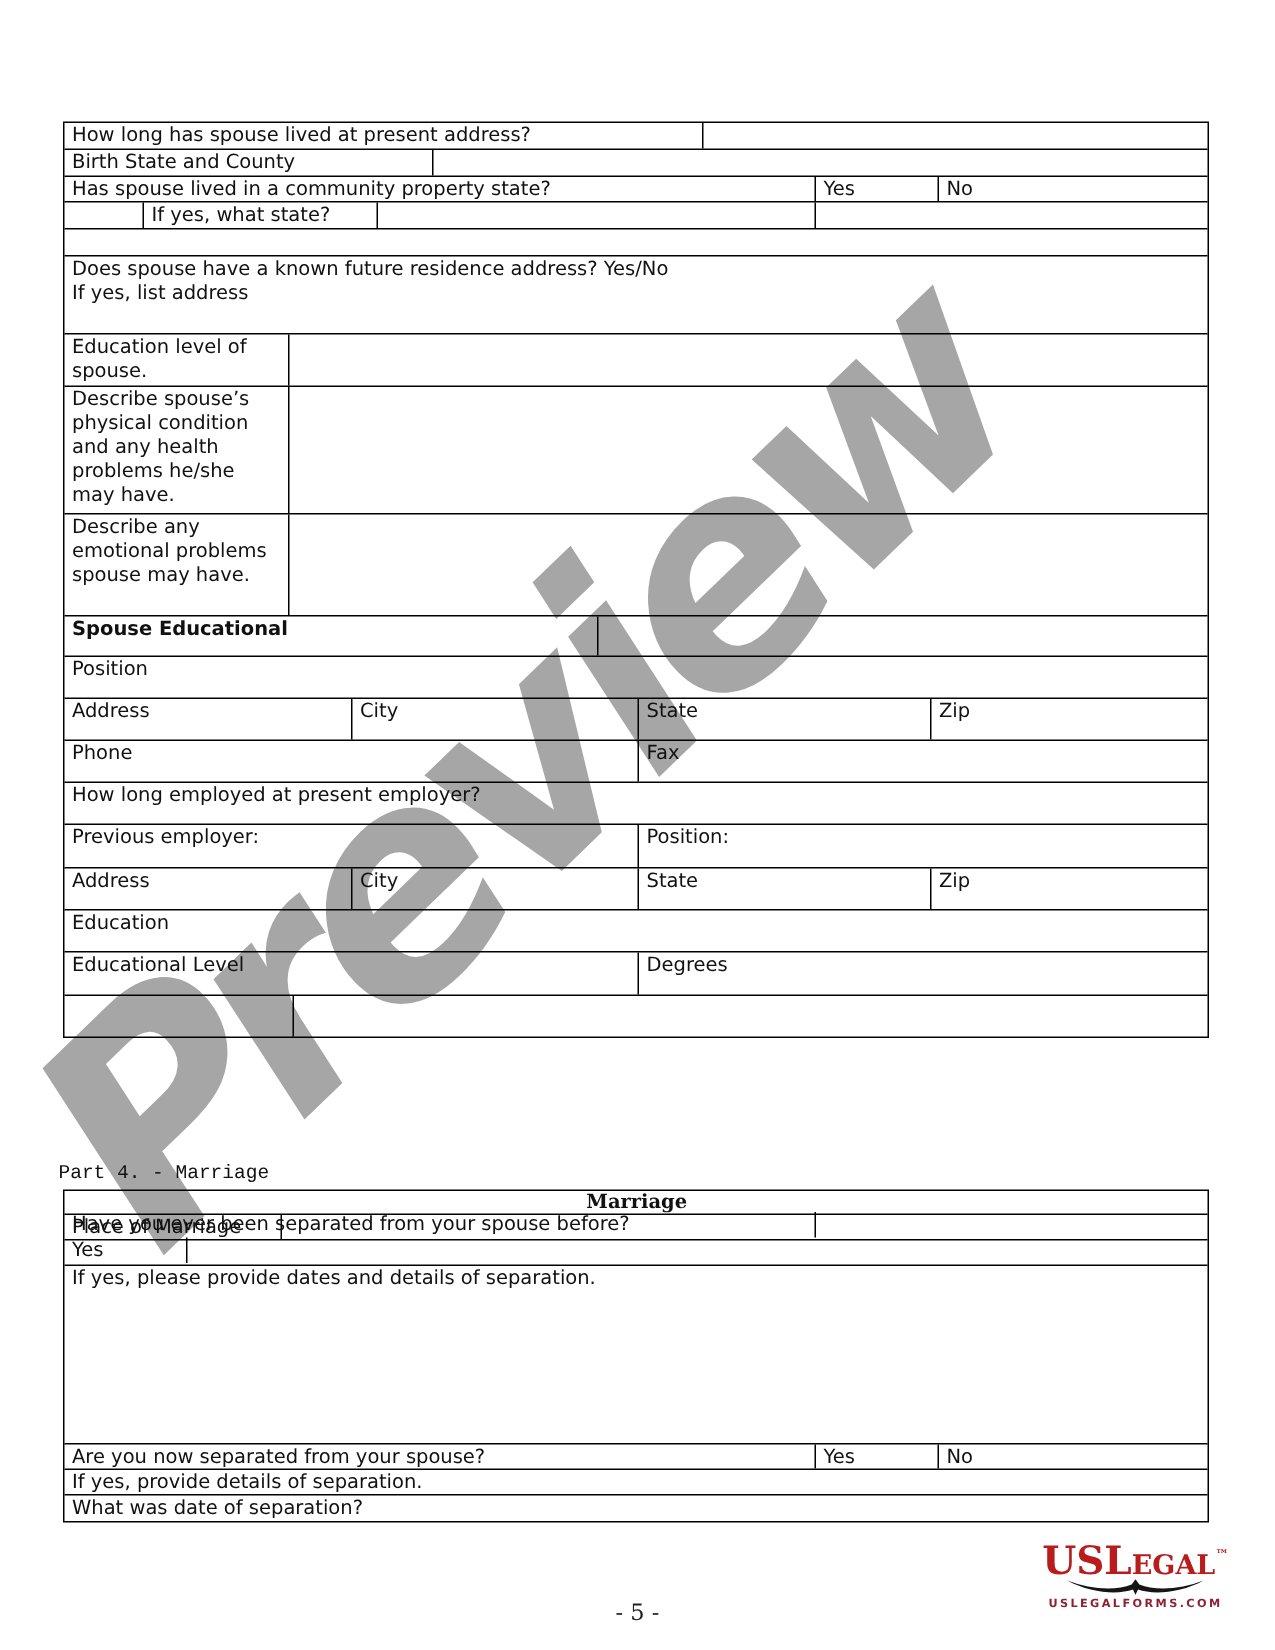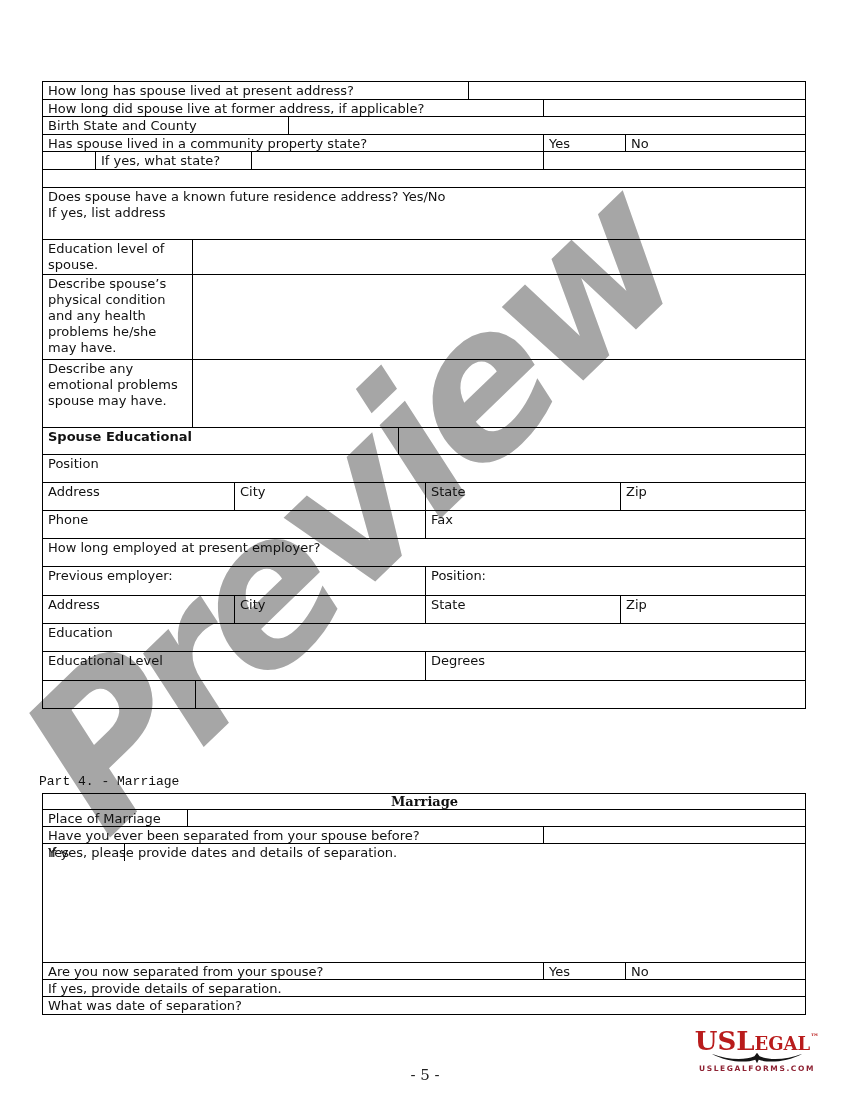--- a/index.html
+++ b/index.html
@@ -16,21 +16,21 @@
     font-size:200px; font-weight:bold; font-style:italic;
     letter-spacing:-12px; line-height:1; white-space:nowrap;
     color:#a6a6a6; pointer-events:none;
   }
   
   .tbl{
     position:absolute; left:42px; width:764px; z-index:2;
     border:1px solid #000; box-sizing:border-box;
     font-size:13px; line-height:16px; background:transparent;
   }
-  .r{display:flex; border-bottom:1px solid #000; box-sizing:border-box;}
+  .r{display:flex; border-bottom:1px solid #000; box-sizing:border-box;justify-content:flex-end;}
   .r:last-child{border-bottom:none;}
   .c{
     border-right:1px solid #000; box-sizing:border-box;
     padding:1px 4px 0 5px; overflow:hidden; flex:0 0 auto;
   }
   .c:last-child{border-right:none;}
   .fill{flex:1 1 auto;}
   .b{font-weight:bold;}
   .pre{white-space:pre-line;}
   .hdr{
@@ -66,24 +66,20 @@
 
   <div class="watermark">Preview</div>
 
   <div class="tbl" style="top:81px;">
 
     <div class="r" style="height:18px;">
       <div class="c" style="width:426px;">How long has spouse lived at present address?</div>
       <div class="c fill"></div>
     </div>
 
-    <div class="r" style="height:17px;">
-      <div class="c" style="width:501px;">How long did spouse live at former address, if applicable?</div>
-      <div class="c fill"></div>
-    </div>
 
     <div class="r" style="height:18px;">
       <div class="c" style="width:246px;">Birth State and County</div>
       <div class="c fill"></div>
     </div>
 
     <div class="r" style="height:17px;">
       <div class="c" style="width:501px;">Has spouse lived in a community property state?</div>
       <div class="c" style="width:82px;">Yes</div>
       <div class="c fill">No</div>

